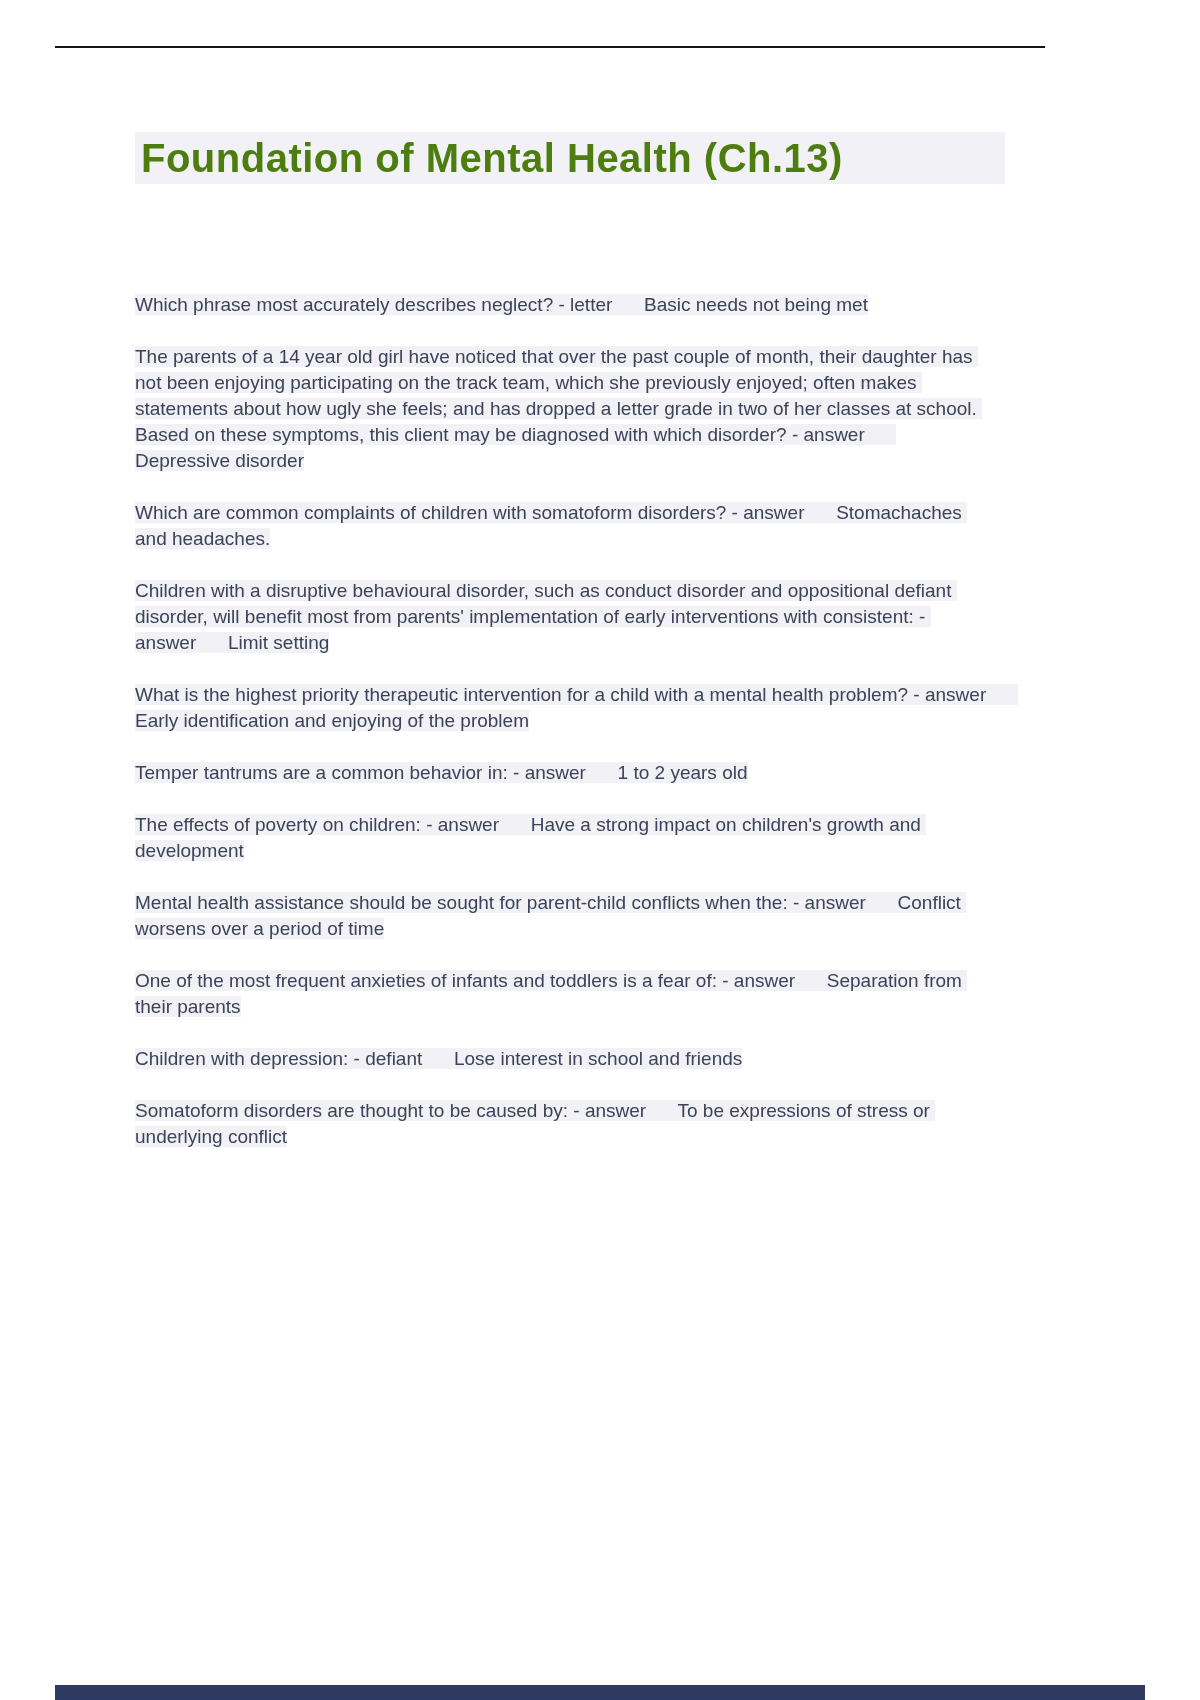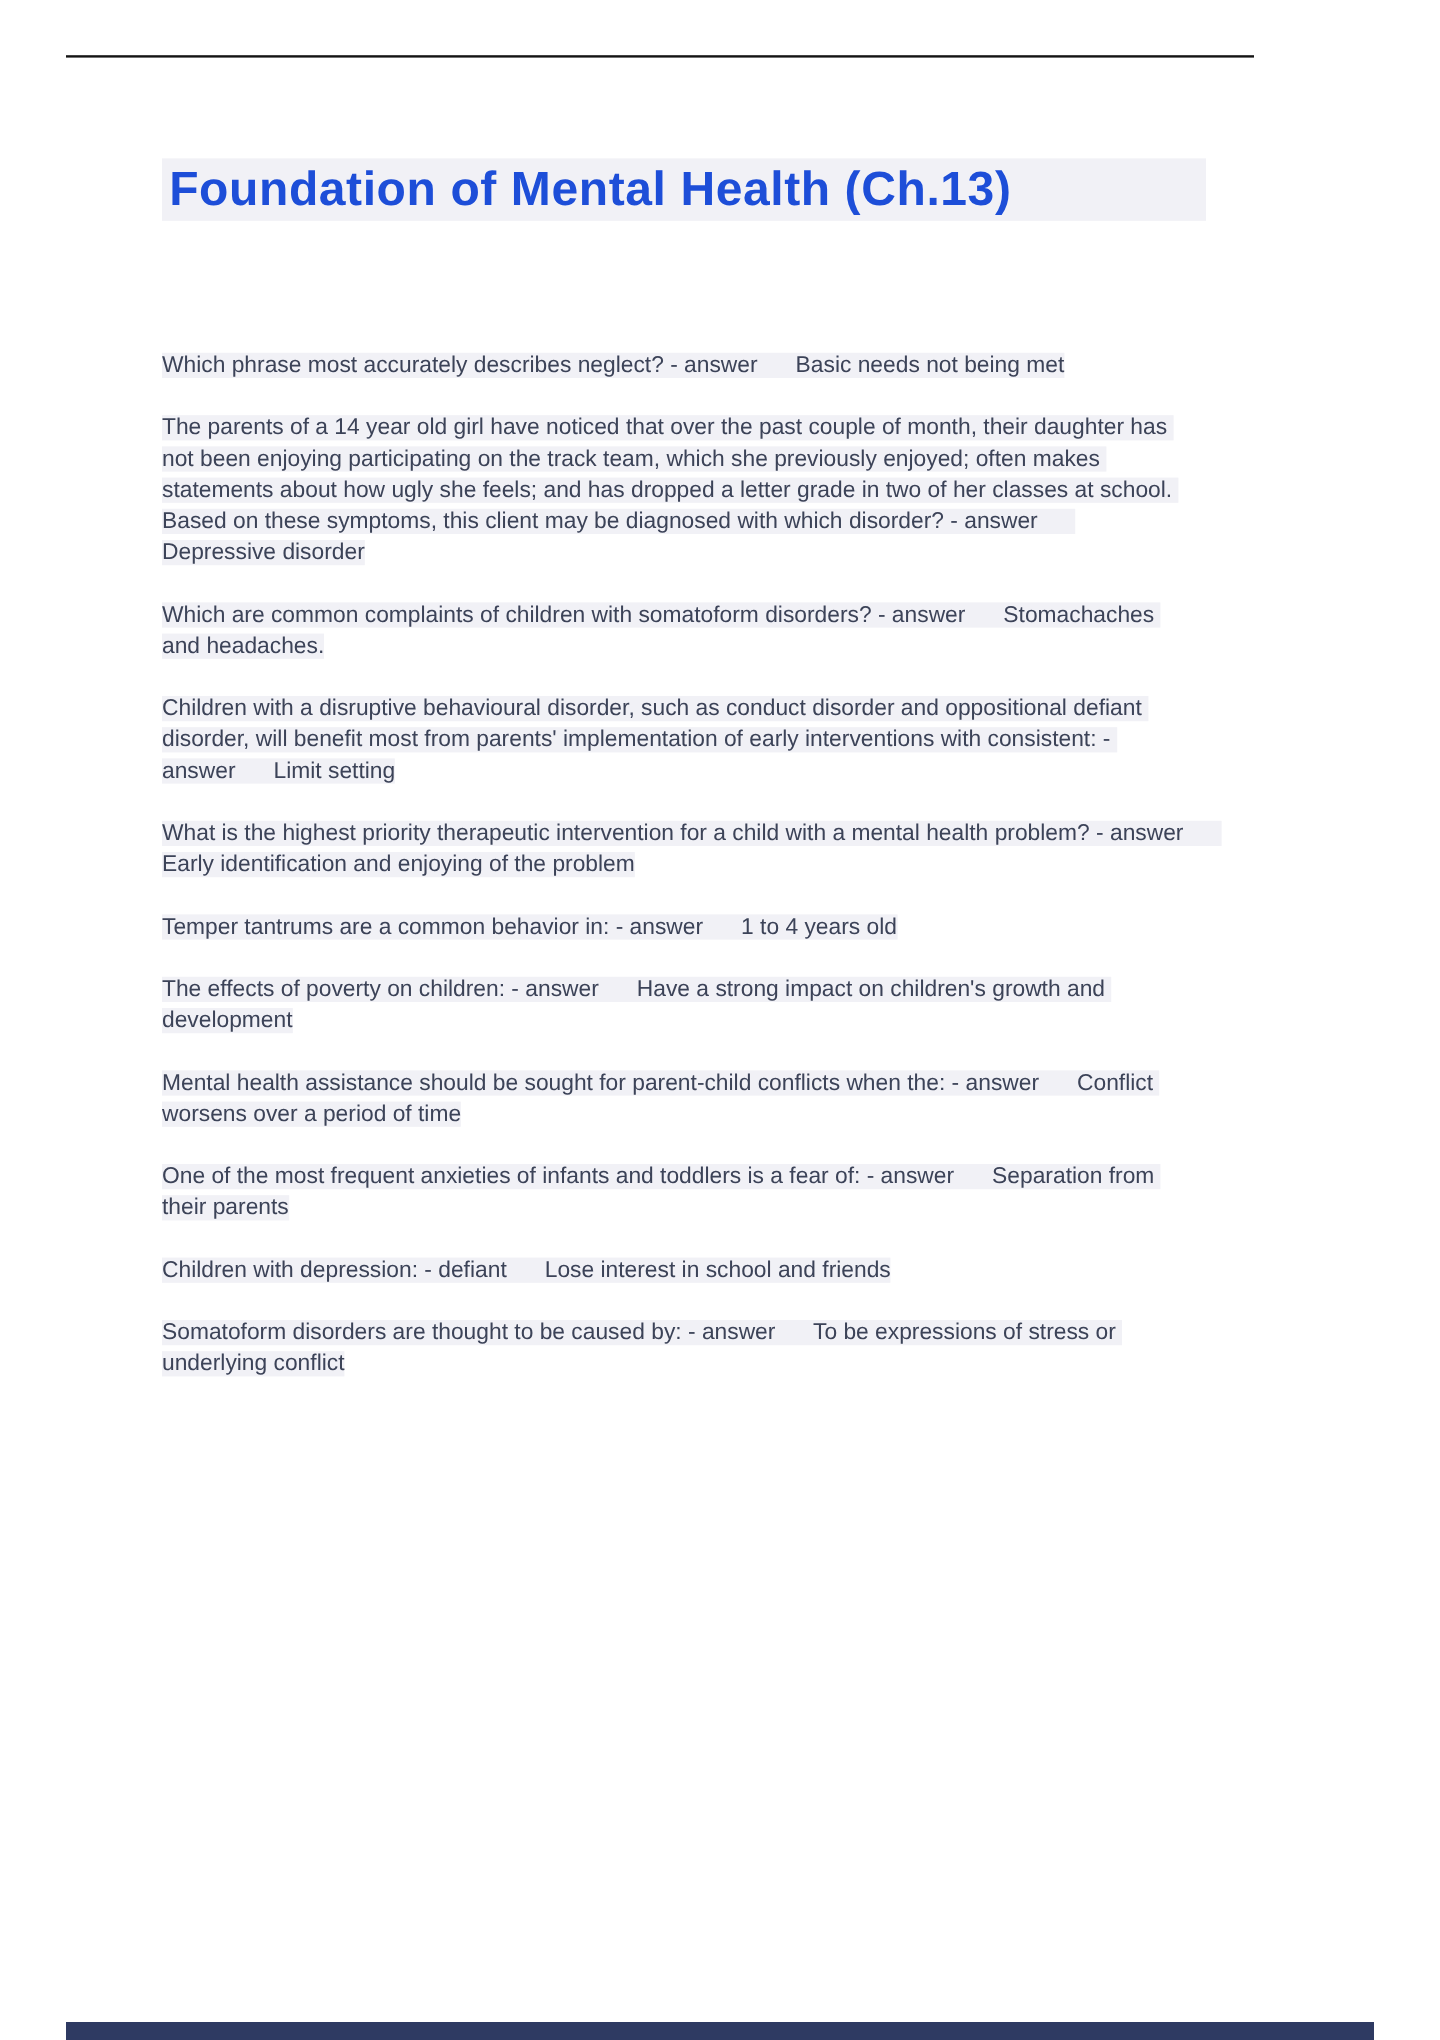--- a/index.html
+++ b/index.html
@@ -35,21 +35,21 @@
     position: absolute;
     left: 135px;
     top: 132px;
     width: 860px;
   }
   h1.doc-title {
     margin: 0;
     font-size: 40px;
     line-height: 48px;
     font-weight: bold;
-    color: #1d4ed8;
+    color: #4d7c0f;
     background: #f1f1f6;
     width: 864px;
     padding: 2px 0 2px 6px;
     letter-spacing: 0.5px;
     white-space: nowrap;
   }
   .title-gap {
     height: 108px;
   }
   .qa {
@@ -72,31 +72,31 @@
 <div class="page">
 
   <div class="top-rule"></div>
 
   <div class="content">
 
     <h1 class="doc-title">Foundation of Mental Health (Ch.13)</h1>
 
     <div class="title-gap"></div>
 
-    <p class="qa"><span class="hl">Which phrase most accurately describes neglect? - answer      Basic needs not being met</span></p>
+    <p class="qa"><span class="hl">Which phrase most accurately describes neglect? - letter      Basic needs not being met</span></p>
 
     <p class="qa"><span class="hl">The parents of a 14 year old girl have noticed that over the past couple of month, their daughter has not been enjoying participating on the track team, which she previously enjoyed; often makes statements about how ugly she feels; and has dropped a letter grade in two of her classes at school. Based on these symptoms, this client may be diagnosed with which disorder? - answer      Depressive disorder</span></p>
 
     <p class="qa"><span class="hl">Which are common complaints of children with somatoform disorders? - answer      Stomachaches and headaches.</span></p>
 
     <p class="qa"><span class="hl">Children with a disruptive behavioural disorder, such as conduct disorder and oppositional defiant disorder, will benefit most from parents' implementation of early interventions with consistent: - answer      Limit setting</span></p>
 
     <p class="qa"><span class="hl">What is the highest priority therapeutic intervention for a child with a mental health problem? - answer      Early identification and enjoying of the problem</span></p>
 
-    <p class="qa"><span class="hl">Temper tantrums are a common behavior in: - answer      1 to 4 years old</span></p>
+    <p class="qa"><span class="hl">Temper tantrums are a common behavior in: - answer      1 to 2 years old</span></p>
 
     <p class="qa"><span class="hl">The effects of poverty on children: - answer      Have a strong impact on children's growth and development</span></p>
 
     <p class="qa"><span class="hl">Mental health assistance should be sought for parent-child conflicts when the: - answer      Conflict worsens over a period of time</span></p>
 
     <p class="qa"><span class="hl">One of the most frequent anxieties of infants and toddlers is a fear of: - answer      Separation from their parents</span></p>
 
     <p class="qa"><span class="hl">Children with depression: - defiant      Lose interest in school and friends</span></p>
 
     <p class="qa"><span class="hl">Somatoform disorders are thought to be caused by: - answer      To be expressions of stress or underlying conflict</span></p>

